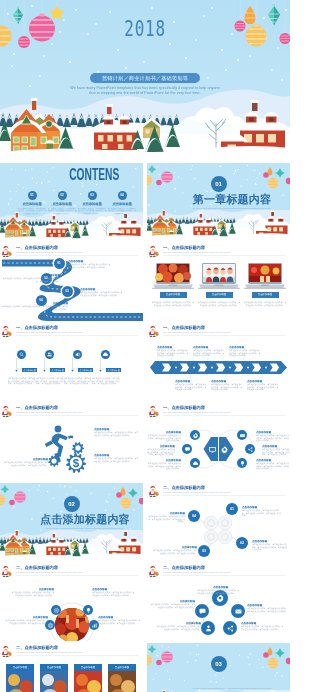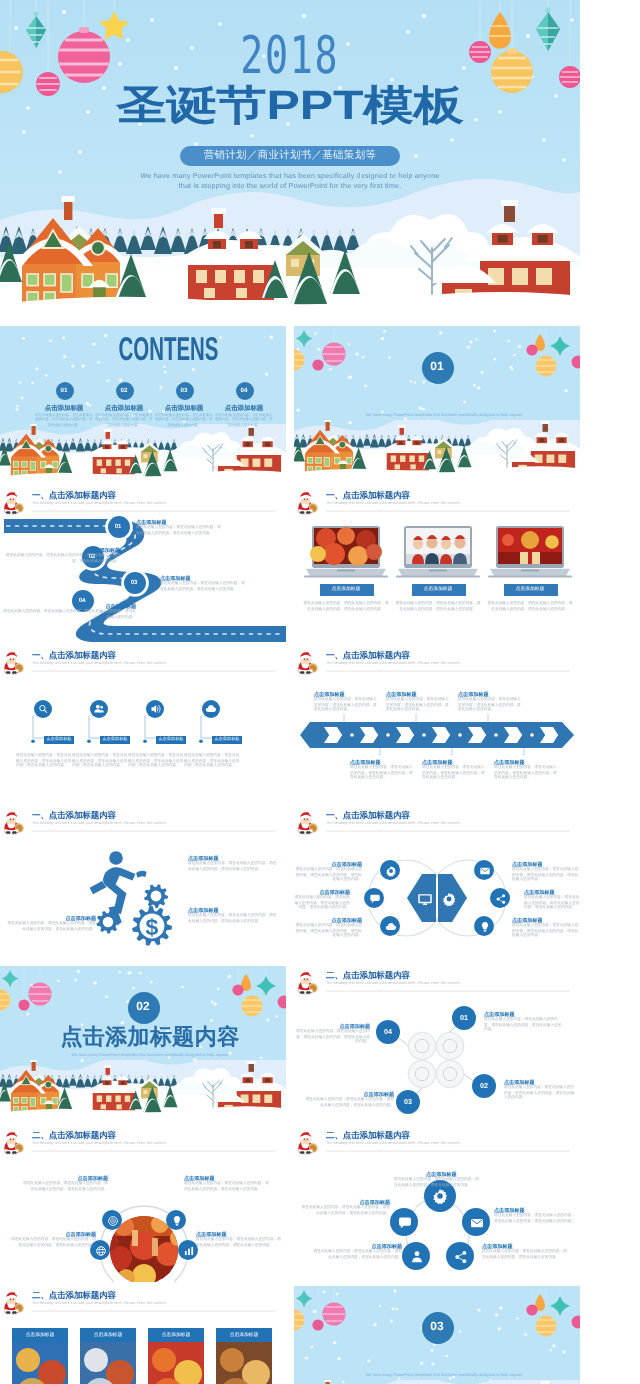--- a/index.html
+++ b/index.html
@@ -2,36 +2,36 @@
 <html><head>
 <meta charset="utf-8">
 <style>
   html,body{margin:0;padding:0;background:#ffffff;}
   body{width:290px;height:692px;overflow:hidden;font-family:"Liberation Sans",sans-serif;}
   .page{position:relative;width:290px;height:692px;background:#fff;}
 
   
   .cover{position:relative;width:290px;height:162px;overflow:hidden;background:#b9e1f5;}
   .cover svg{position:absolute;left:0;top:0;}
-  .cv-year{position:absolute;left:0;right:0;top:17px;text-align:center;font-size:24px;
+  .cv-year{position:absolute;left:0;right:0;top:17px;text-align:center;font-size:20px;
            letter-spacing:1px;color:#3f83c2;font-family:"Liberation Sans Mono",monospace;
            line-height:22px;}
   .cv-year span{display:inline-block;transform:scaleX(.80) scaleY(1.08);transform-origin:center;}
   .cv-title{position:absolute;left:0;right:0;top:41px;text-align:center;font-size:25px;
             font-weight:bold;color:#2168a8;letter-spacing:0px;line-height:24px;}
   .cv-title span{display:inline-block;transform:scaleY(.82) scaleX(1.0);}
   .cv-pill{position:absolute;left:90px;top:73px;width:110px;height:10px;border-radius:5px;
            background:#4a8fc9;color:#eaf5fd;font-size:5.2px;line-height:10px;text-align:center;
            letter-spacing:.2px;}
   .cv-desc{position:absolute;left:0;right:0;top:86px;text-align:center;font-size:3.6px;
            color:#5f93bb;line-height:5px;letter-spacing:.1px;}
 
   
   .grid{position:absolute;left:0;top:163px;width:290px;height:529px;}
-  .thumb{position:absolute;width:150px;height:78px;overflow:hidden;background:#fff;}
+  .thumb{position:absolute;width:150px;height:78px;overflow:hidden;background:#fff;padding-left:20px;}
   .c0{left:0;} .c1{left:147px;}
   .r0{top:0;} .r1{top:80px;} .r2{top:160px;} .r3{top:240px;}
   .r4{top:320px;} .r5{top:400px;} .r6{top:480px;}
 
   
   .sl-head{position:absolute;left:0;top:0;width:143px;height:16px;}
   .santa{position:absolute;left:0px;top:2px;width:13px;height:13px;}
   .sl-title{position:absolute;left:16px;top:2.2px;font-size:4.3px;font-weight:bold;color:#1f5fa4;
             letter-spacing:-.1px;white-space:nowrap;}
   .sl-sub{position:absolute;left:16px;top:8px;font-size:1.9px;color:#b2bcc6;white-space:nowrap;
@@ -425,21 +425,20 @@
           <rect x="221" y="140" width="22" height="15" fill="#c5402e"></rect>
           <path d="M216 141.5 q16 -18 32 0z" fill="#ffffff"></path>
           <rect x="227.5" y="144.5" width="8.5" height="6.5" fill="#f3dcae"></rect>
         </g>
 
         <path d="M0 152 q52 -6 104 -2 q62 5 104 -2 q44 -4 82 0 v16 H0z" fill="#ffffff"></path>
       </g>
     </svg>
 
     <div class="cv-year"><span>2018</span></div>
-    <div class="cv-title"><span>圣诞节PPT模板</span></div>
     <div class="cv-pill">营销计划／商业计划书／基础策划等</div>
     <div class="cv-desc">
       <div>We have many PowerPoint templates that has been specifically designed to help anyone</div>
       <div>that is stepping into the world of PowerPoint for the very first time.</div>
     </div>
   </div>
 
   <div class="grid">
   <div class="thumb r0 c0">
     <div class="sec">
@@ -976,20 +975,21 @@
           <path d="M216 141.5 q16 -18 32 0z" fill="#ffffff"></path>
           <rect x="227.5" y="144.5" width="8.5" height="6.5" fill="#f3dcae"></rect>
         </g>
 
         <path d="M0 152 q52 -6 104 -2 q62 5 104 -2 q44 -4 82 0 v16 H0z" fill="#ffffff"></path>
       </g>
 </g>
           </svg>
     </div>
     <div class="sec-num">01</div>
+    <div class="sec-head">第一章标题内容</div>
     <div class="sec-sub">We have many PowerPoint templates that has been specifically designed to help anyone</div>
   </div>
   <div class="thumb r1 c0">
     <div class="sl-head">
       <svg class="santa" viewBox="0 0 30 30">
 <ellipse cx="14" cy="27.2" rx="7.5" ry="1.6" fill="#9aa6b0" opacity=".3"></ellipse>
 <path d="M5.5 26 q-2.5 -10 5 -13.5 q4.5 -2 8 1.5 q4.5 4.5 2.5 12z" fill="#cf2026"></path>
 <path d="M7.5 13.5 q-1 -6.5 5.5 -7 q6.5 -.5 6 5.5 q-.5 5 -5.5 5.8 q-5 .8 -6 -4.3z" fill="#f7dcbf"></path>
 <path d="M7.3 12.5 q-2 -7.5 6 -7.8 q7.3 -.3 6 6.3 q-3 -3.2 -6.3 -2.1 q-3.3 1.1 -5.7 3.6z" fill="#fdfdfd"></path>
 <path d="M7 7.8 q2.2 -6.2 8.4 -5.2 q5.2 .9 4.2 5.2 q-4.2 -3.2 -7.4 -2 q-3.2 1.2 -5.2 2z" fill="#cf2026"></path>

